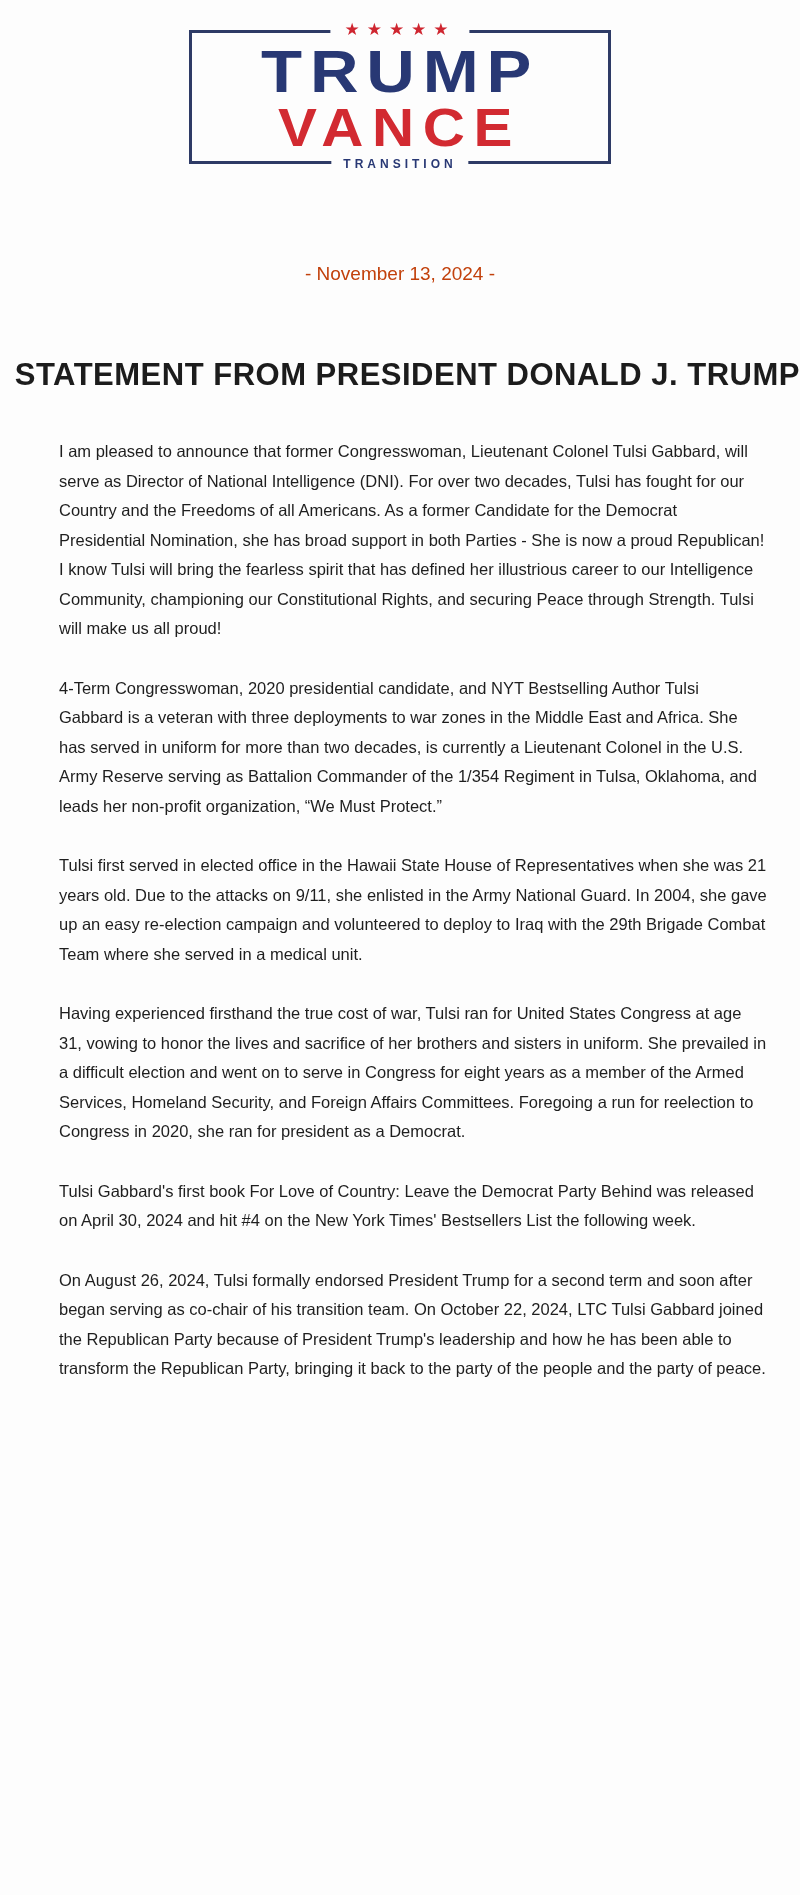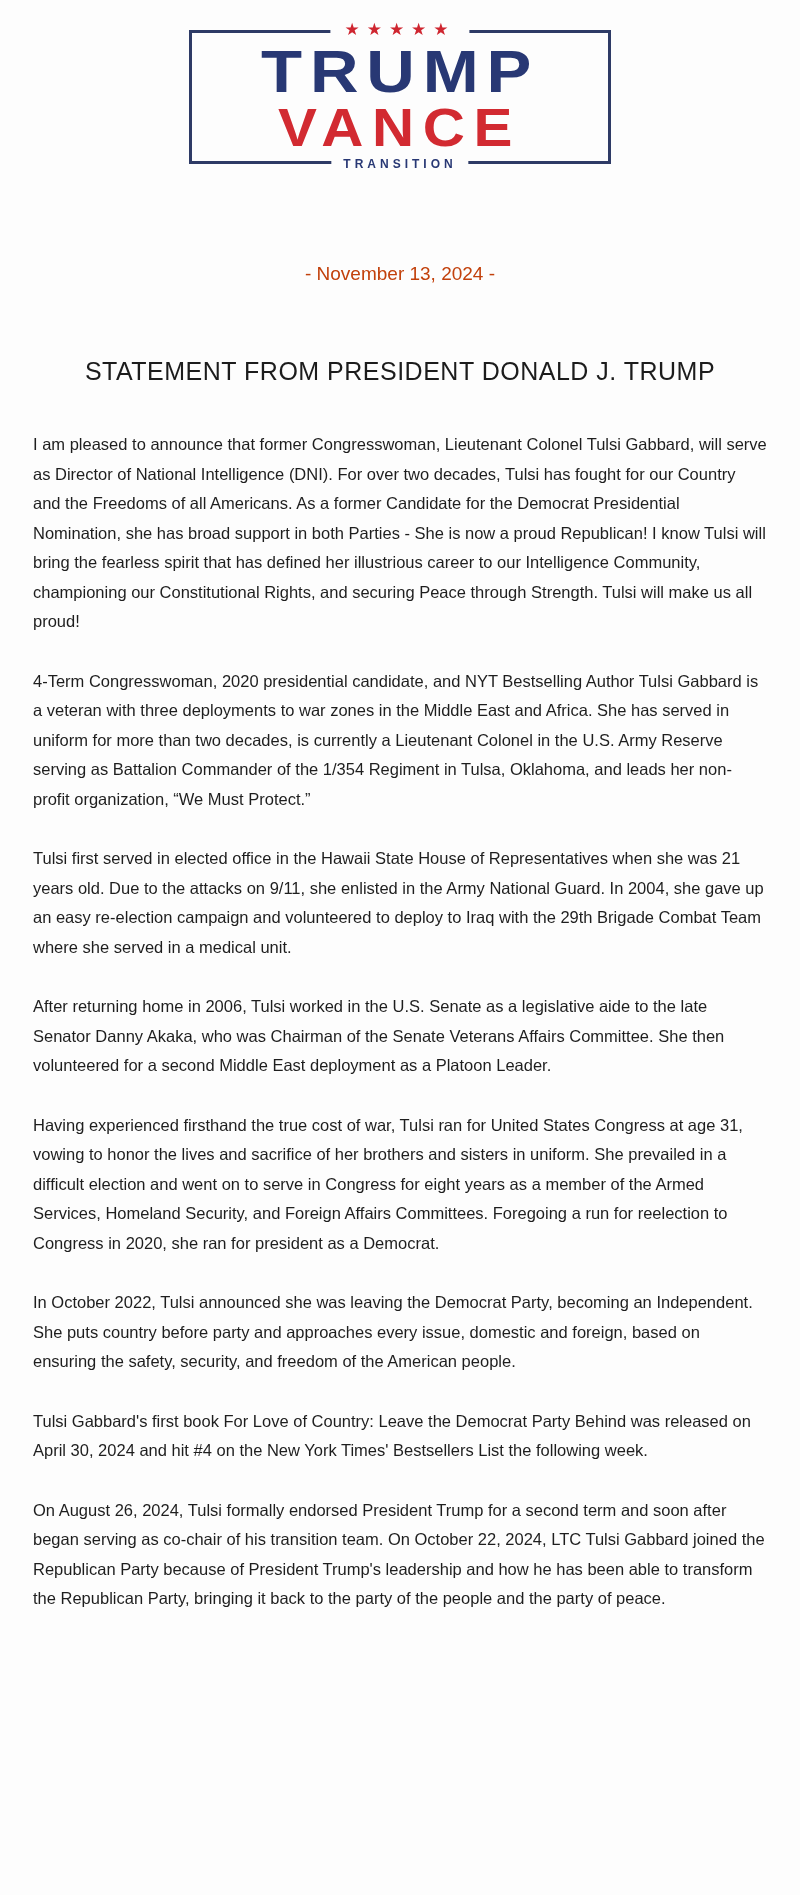--- a/index.html
+++ b/index.html
@@ -85,33 +85,34 @@
   .date-line {
     margin-top: 99px;
     text-align: center;
     color: #c2410c;
     font-size: 19px;
   }
 
   
   .headline {
     margin-top: 72px;
-    text-align: center;
-    font-size: 25px;
-    font-weight: normal;
+    text-align: right;
+    font-size: 31px;
+    font-weight: bold;
     color: #1c1c1c;
     letter-spacing: 0.5px;
   }
 
   
   .content {
     padding: 44px 33px 30px 33px;
     font-size: 16.5px;
     line-height: 29.5px;
     color: #1e1e1e;
+    margin-left: 26px;
   }
   .content p { margin-bottom: 30px; }
   .bio-heading {
     font-weight: bold;
     text-decoration: underline;
     font-size: 17px;
     margin-bottom: 32px;
   }
 </style>
 </head>
@@ -132,21 +133,19 @@
 
   <h1 class="headline">STATEMENT FROM PRESIDENT DONALD J. TRUMP</h1>
 
   <div class="content">
 
     <p>I am pleased to announce that former Congresswoman, Lieutenant Colonel Tulsi Gabbard, will serve as Director of National Intelligence (DNI). For over two decades, Tulsi has fought for our Country and the Freedoms of all Americans. As a former Candidate for the Democrat Presidential Nomination, she has broad support in both Parties - She is now a proud Republican! I know Tulsi will bring the fearless spirit that has defined her illustrious career to our Intelligence Community, championing our Constitutional Rights, and securing Peace through Strength. Tulsi will make us all proud!</p>
 
 
     <p>4-Term Congresswoman, 2020 presidential candidate, and NYT Bestselling Author Tulsi Gabbard is a veteran with three deployments to war zones in the Middle East and Africa. She has served in uniform for more than two decades, is currently a Lieutenant Colonel in the U.S. Army Reserve serving as Battalion Commander of the 1/354 Regiment in Tulsa, Oklahoma, and leads her non-profit organization, “We Must Protect.”</p>
     <p>Tulsi first served in elected office in the Hawaii State House of Representatives when she was 21 years old. Due to the attacks on 9/11, she enlisted in the Army National Guard. In 2004, she gave up an easy re-election campaign and volunteered to deploy to Iraq with the 29th Brigade Combat Team where she served in a medical unit.</p>
-    <p>After returning home in 2006, Tulsi worked in the U.S. Senate as a legislative aide to the late Senator Danny Akaka, who was Chairman of the Senate Veterans Affairs Committee. She then volunteered for a second Middle East deployment as a Platoon Leader.</p>
     <p>Having experienced firsthand the true cost of war, Tulsi ran for United States Congress at age 31, vowing to honor the lives and sacrifice of her brothers and sisters in uniform. She prevailed in a difficult election and went on to serve in Congress for eight years as a member of the Armed Services, Homeland Security, and Foreign Affairs Committees. Foregoing a run for reelection to Congress in 2020, she ran for president as a Democrat.</p>
-    <p>In October 2022, Tulsi announced she was leaving the Democrat Party, becoming an Independent. She puts country before party and approaches every issue, domestic and foreign, based on ensuring the safety, security, and freedom of the American people.</p>
     <p>Tulsi Gabbard's first book For Love of Country: Leave the Democrat Party Behind was released on April 30, 2024 and hit #4 on the New York Times' Bestsellers List the following week.</p>
     <p>On August 26, 2024, Tulsi formally endorsed President Trump for a second term and soon after began serving as co-chair of his transition team. On October 22, 2024, LTC Tulsi Gabbard joined the Republican Party because of President Trump's leadership and how he has been able to transform the Republican Party, bringing it back to the party of the people and the party of peace.</p>
 
   </div>
 
 </div>
 
 </body></html>

